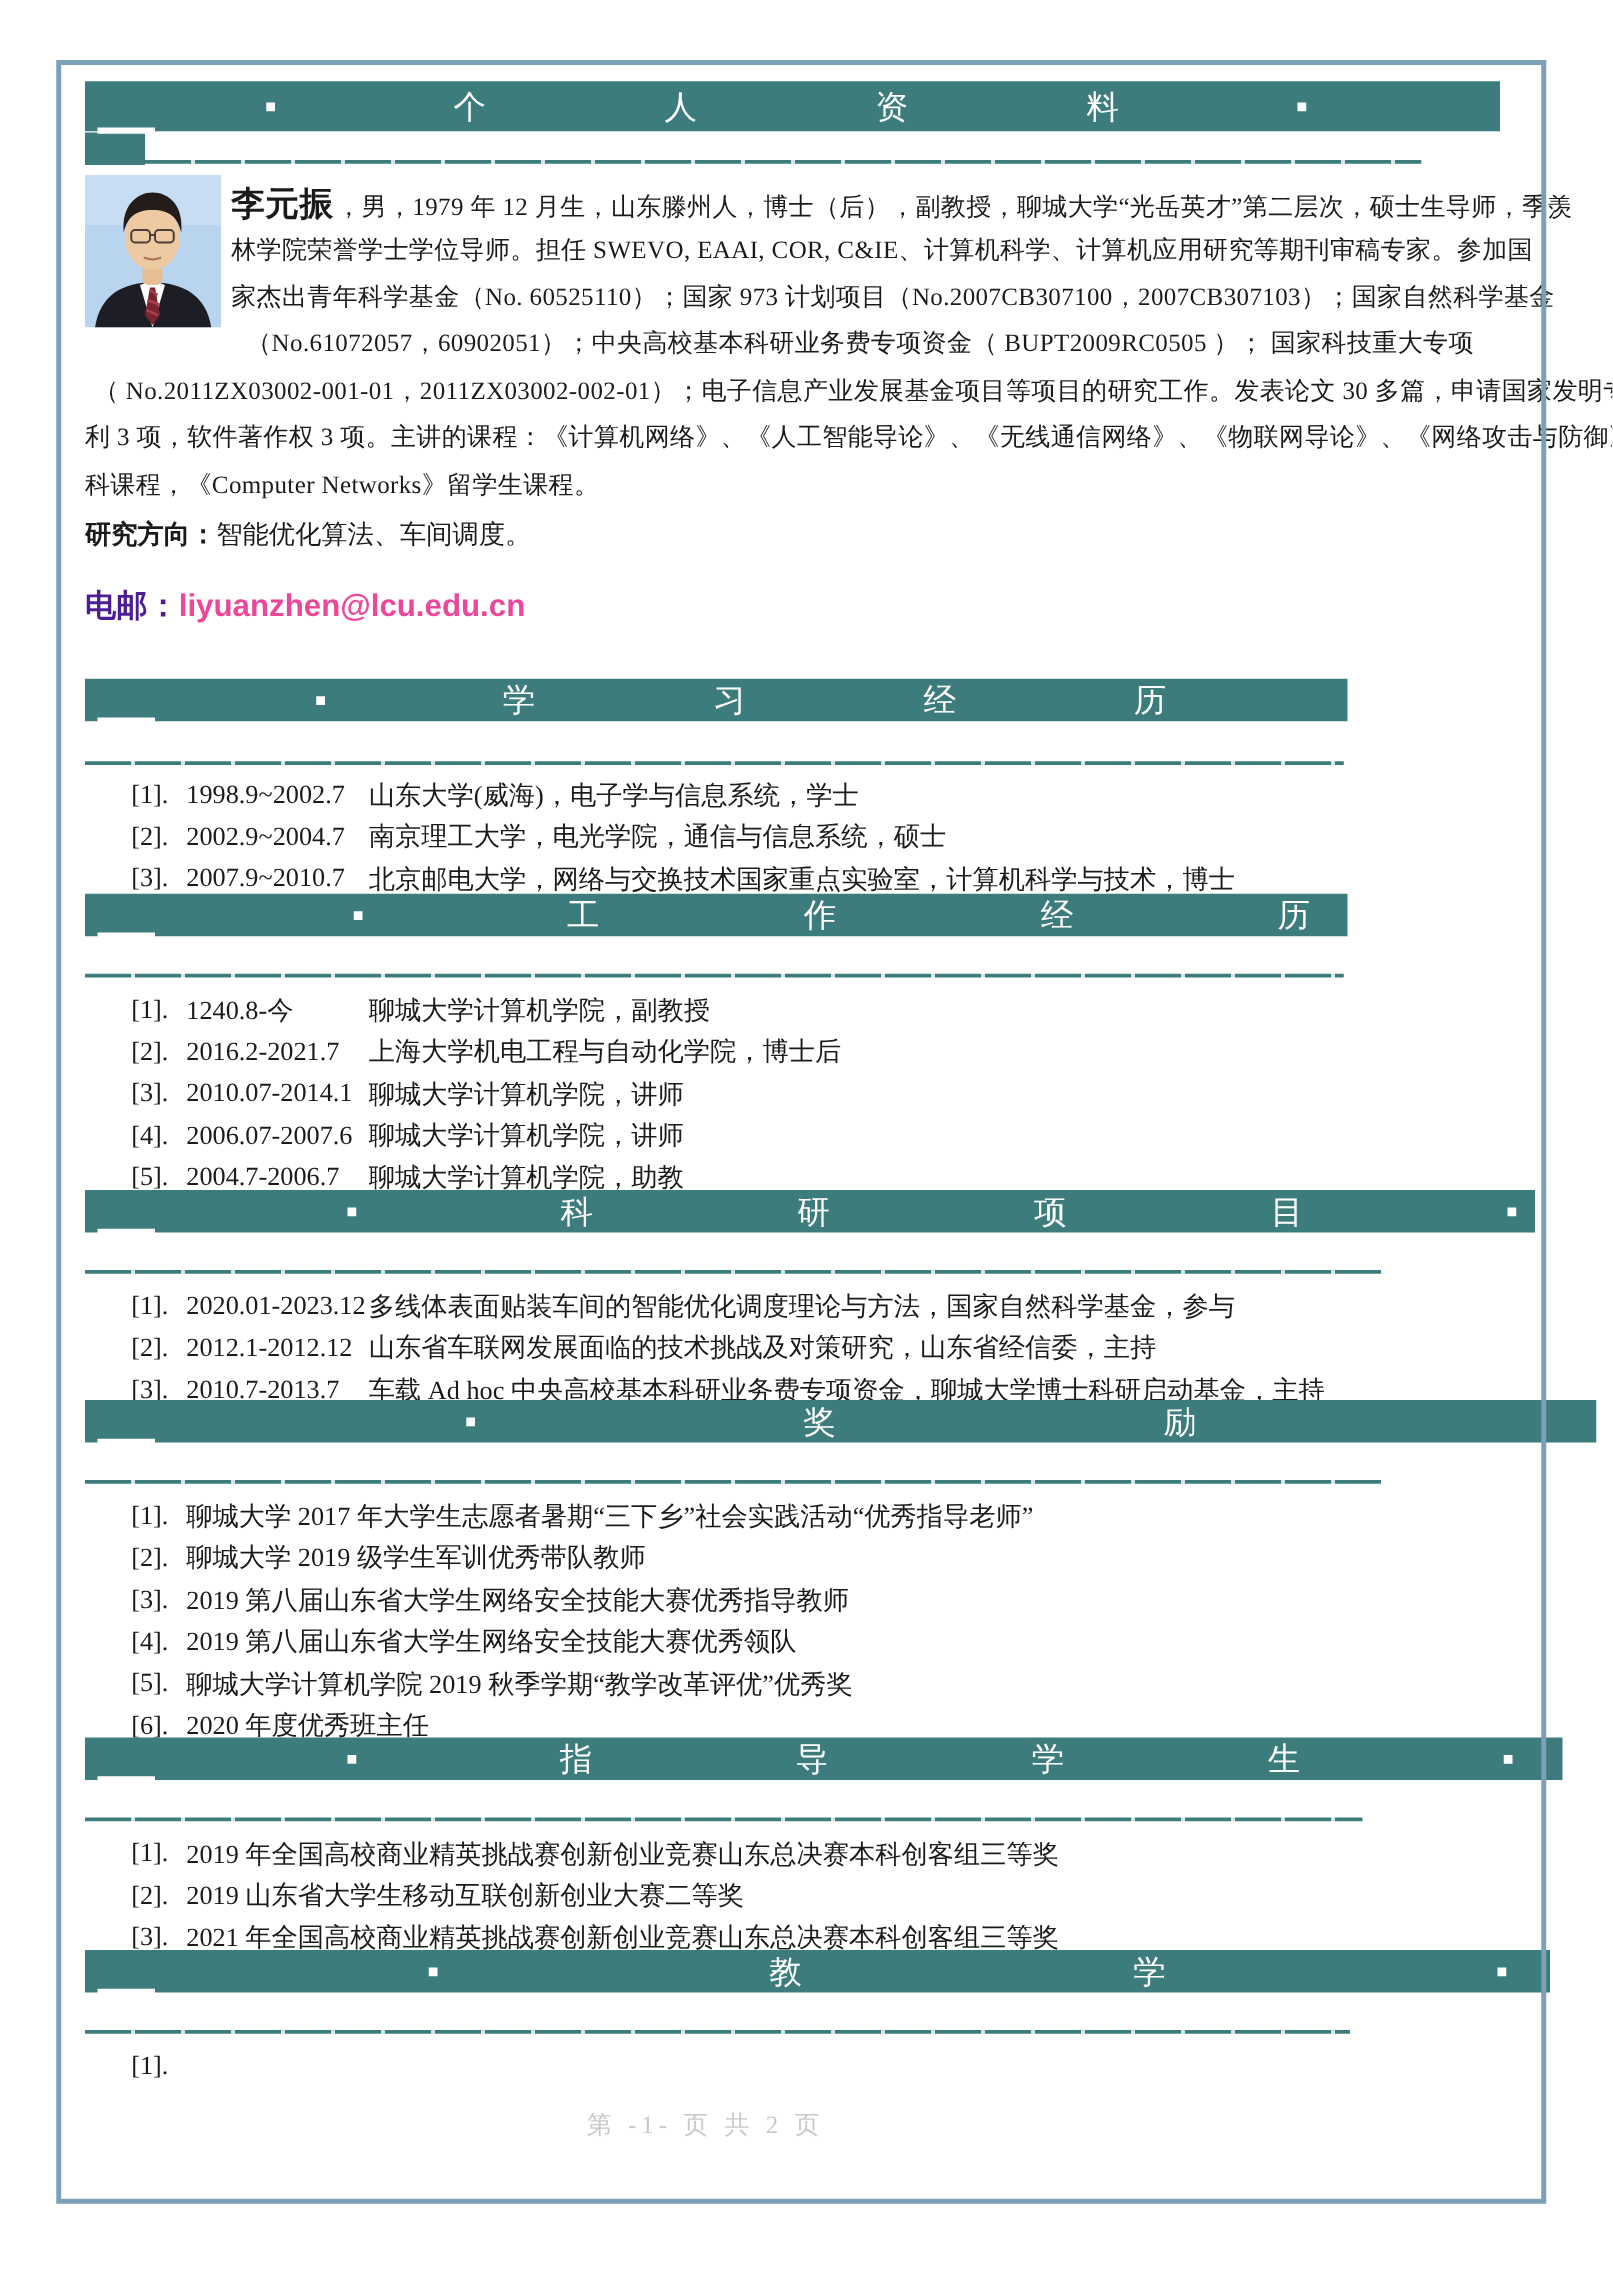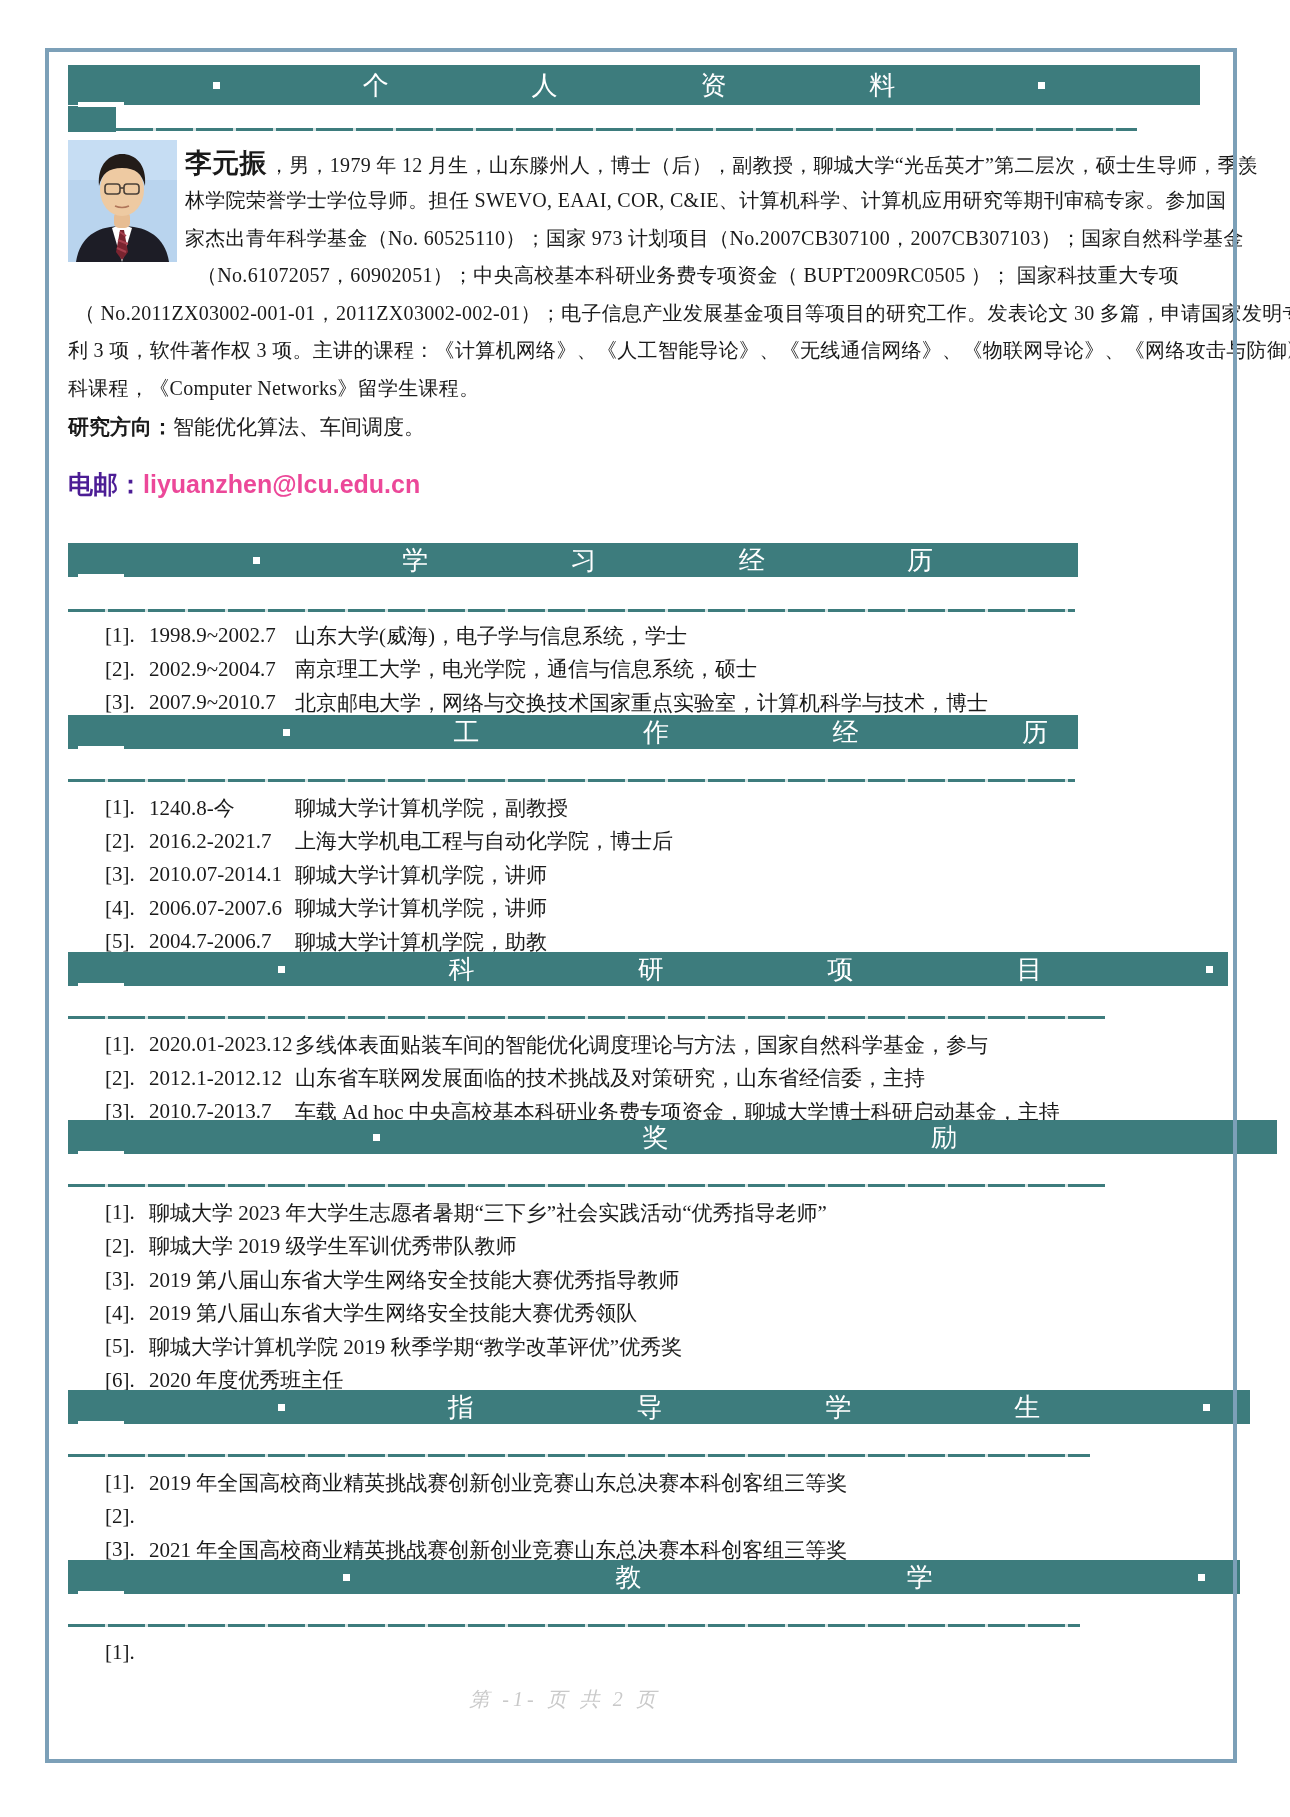--- a/index.html
+++ b/index.html
@@ -45,21 +45,21 @@
   .email-label{font-family:"Liberation Sans","DejaVu Sans",sans-serif;font-weight:bold;font-size:25px;color:#4c1d95;}
   .email-value{font-family:"Liberation Sans","DejaVu Sans",sans-serif;font-weight:bold;font-size:25px;color:#ec4899;text-decoration:none;}
   
   .items{position:absolute;left:68px;width:1165px;z-index:1;}
   .row{display:flex;align-items:center;height:33.5px;padding-left:37px;font-size:21px;white-space:nowrap;}
   .row .num{width:44px;flex:none;}
   .row .date{width:146px;flex:none;}
   .row .desc{flex:1;}
   .footer{
     position:absolute;left:45px;top:1686px;width:1039px;text-align:center;
-    color:#C9C9C9;font-size:20px;letter-spacing:4px;z-index:1;font-style:italic;
+    color:#C9C9C9;font-size:20px;letter-spacing:4px;z-index:1;
   }
 </style>
 </head>
 <body>
 
 <div class="page">
   <div class="frame"></div>
 
   <div class="sq"></div>
 
@@ -221,21 +221,21 @@
       </div>
       <div class="row">
         <span class="num">[3].</span>
         <span class="date">2010.7-2013.7</span>
         <span class="desc">车载 Ad hoc 中央高校基本科研业务费专项资金，聊城大学博士科研启动基金，主持</span>
       </div>
     </div>
     <div class="items" style="top: 1196px;">
       <div class="row">
         <span class="num">[1].</span>
-        <span class="desc">聊城大学 2023 年大学生志愿者暑期“三下乡”社会实践活动“优秀指导老师”</span>
+        <span class="desc">聊城大学 2017 年大学生志愿者暑期“三下乡”社会实践活动“优秀指导老师”</span>
       </div>
       <div class="row">
         <span class="num">[2].</span>
         <span class="desc">聊城大学 2019 级学生军训优秀带队教师</span>
       </div>
       <div class="row">
         <span class="num">[3].</span>
         <span class="desc">2019 第八届山东省大学生网络安全技能大赛优秀指导教师</span>
       </div>
       <div class="row">
@@ -251,20 +251,21 @@
         <span class="desc">2020 年度优秀班主任</span>
       </div>
     </div>
     <div class="items" style="top: 1466px;">
       <div class="row">
         <span class="num">[1].</span>
         <span class="desc">2019 年全国高校商业精英挑战赛创新创业竞赛山东总决赛本科创客组三等奖</span>
       </div>
       <div class="row">
         <span class="num">[2].</span>
+        <span class="desc">2019 山东省大学生移动互联创新创业大赛二等奖</span>
       </div>
       <div class="row">
         <span class="num">[3].</span>
         <span class="desc">2021 年全国高校商业精英挑战赛创新创业竞赛山东总决赛本科创客组三等奖</span>
       </div>
     </div>
     <div class="items" style="top: 1636px;">
       <div class="row">
         <span class="num">[1].</span>
       </div>

